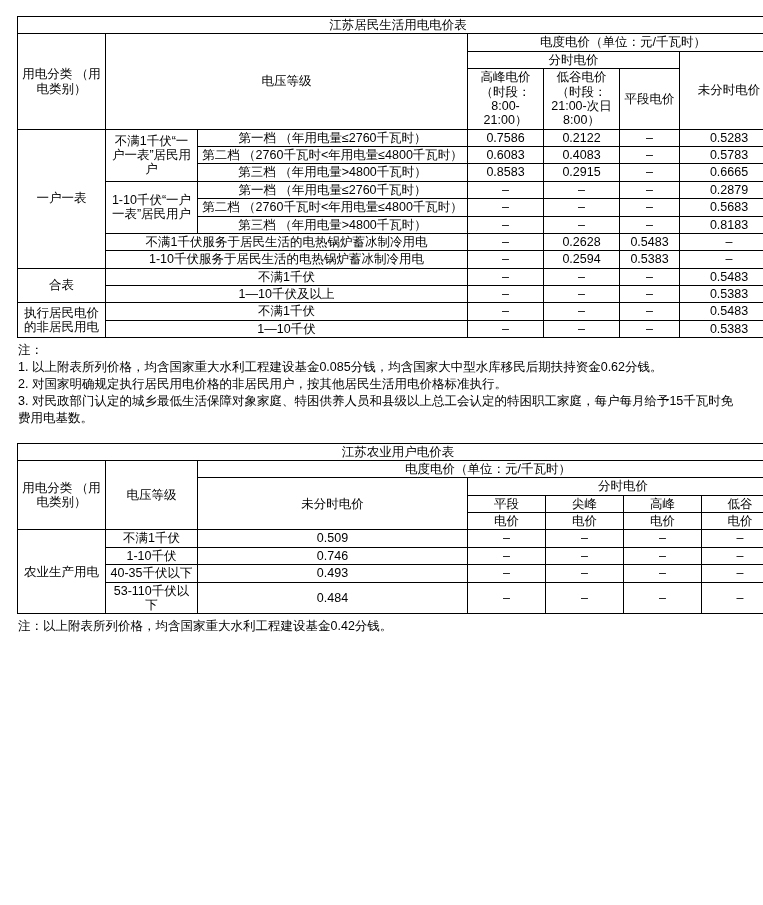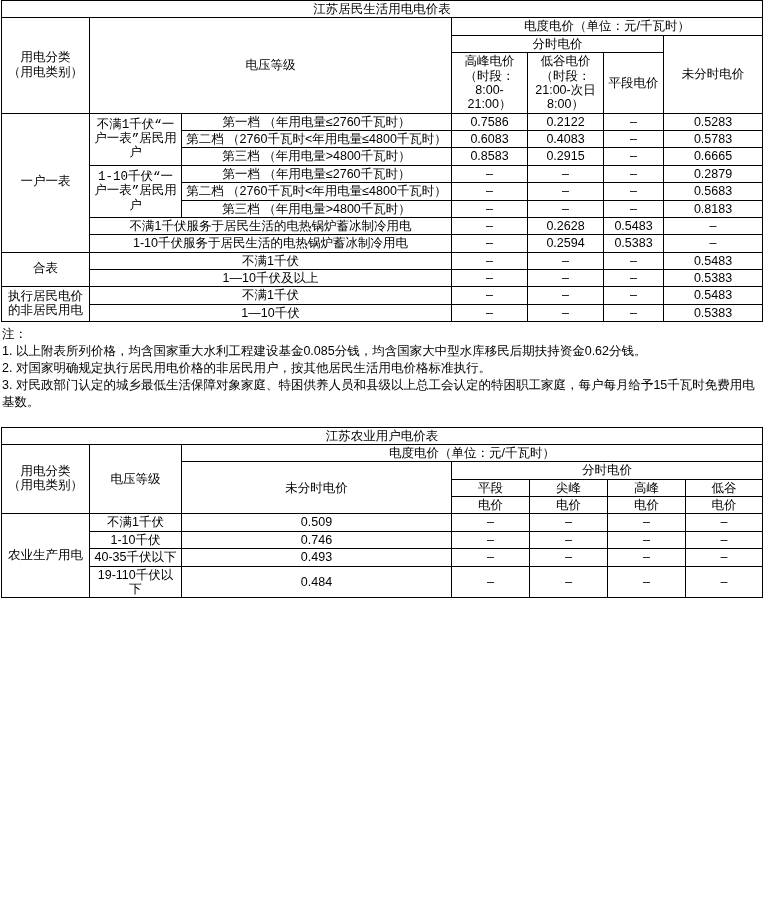--- a/index.html
+++ b/index.html
@@ -10,21 +10,21 @@
   body {
     width: 763px;
     height: 905px;
     font-family: "Liberation Sans", "DejaVu Sans", sans-serif;
     font-size: 13px;
     color: #000000;
     overflow: hidden;
   }
   .page {
     width: 763px;
-    padding: 0;
+    padding: 16px;
     box-sizing: border-box;
   }
   table.grid {
     border-collapse: collapse;
     table-layout: fixed;
     width: 761px;
     margin: 0 1px;
   }
   table.grid td, table.grid th {
     border: 1px solid #000000;
@@ -47,21 +47,20 @@
     font-size: 12.5px;
     line-height: 1.35;
     margin: 4px 2px 0 2px;
     white-space: pre-wrap;
   }
   .spacer { height: 16px; }
   .num { font-size: 12.5px; }
   .vcat {
     font-size: 12.5px;
     line-height: 1.25;
-    font-family: Liberation Mono, monospace;
   }
 </style>
 </head>
 <body>
 
 <div class="page">
 
   <table class="grid">
     <colgroup>
       <col style="width:88px">
@@ -258,24 +257,25 @@
       </tr>
       <tr>
         <td class="left">40-35千伏以下</td>
         <td class="num">0.493</td>
         <td class="num">–</td>
         <td class="num">–</td>
         <td class="num">–</td>
         <td class="num">–</td>
       </tr>
       <tr>
-        <td class="left">19-110千伏以下</td>
+        <td class="left">53-110千伏以下</td>
         <td class="num">0.484</td>
         <td class="num">–</td>
         <td class="num">–</td>
         <td class="num">–</td>
         <td class="num">–</td>
       </tr>
     </tbody>
   </table>
 
+  <div class="notes">注：以上附表所列价格，均含国家重大水利工程建设基金0.42分钱。</div>
 
 </div>
 
 </body></html>

